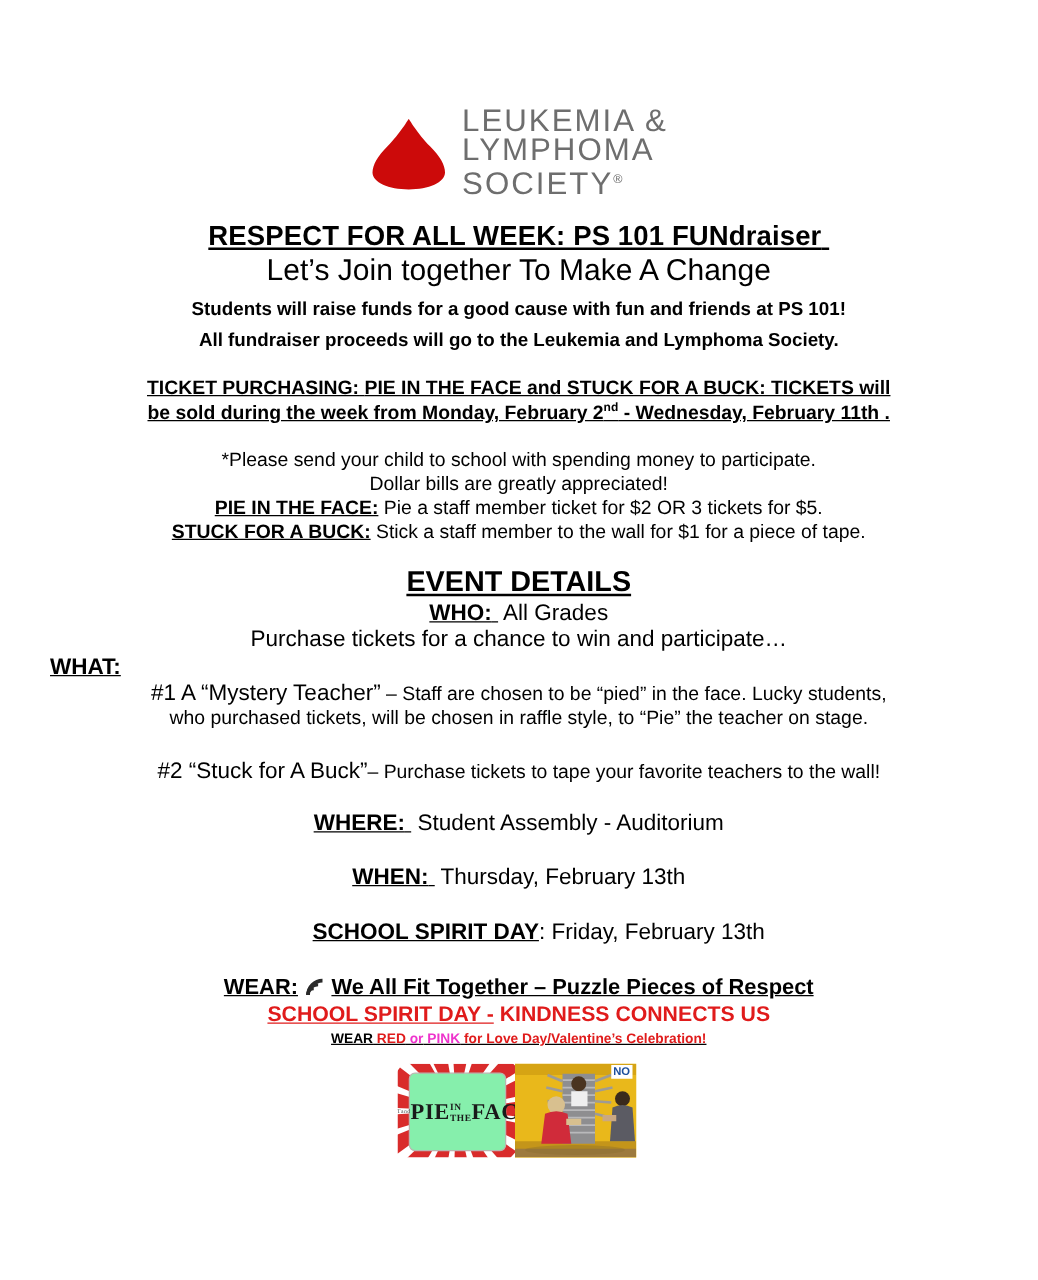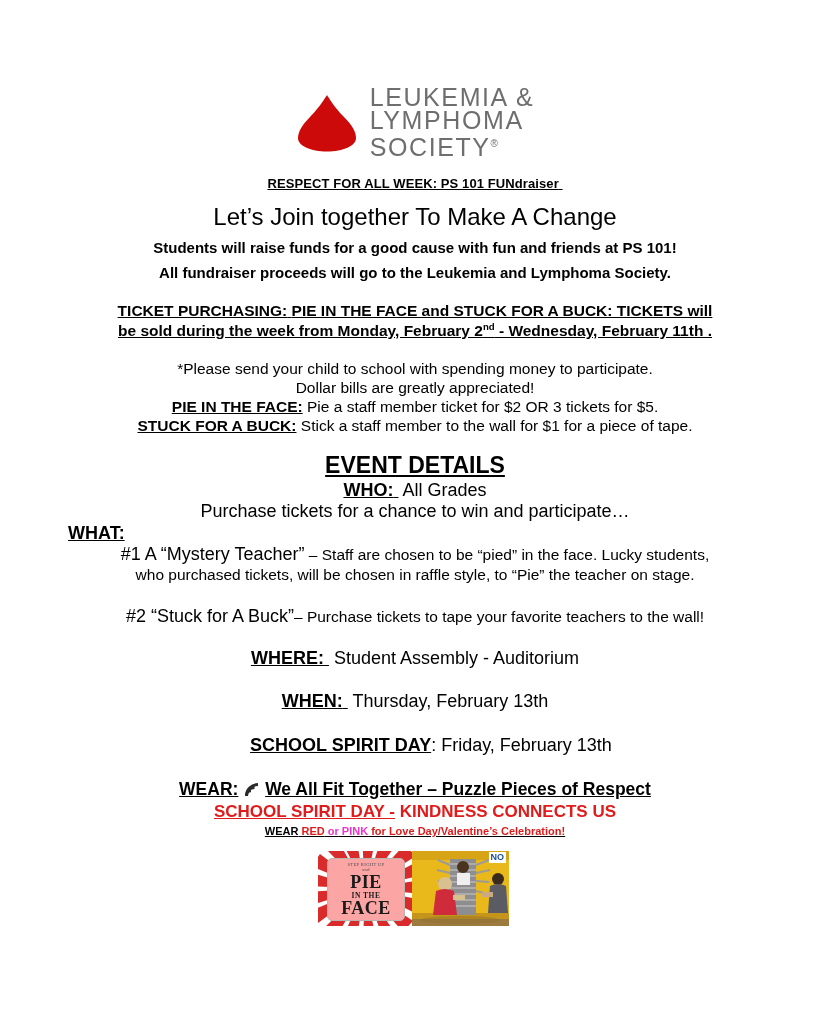--- a/index.html
+++ b/index.html
@@ -61,21 +61,21 @@
 
   .line {
     position: absolute;
     width: 830px;
     left: 0;
     text-align: center;
     white-space: nowrap;
   }
 
   .t-title {
-    font-size: 13px;
+    font-size: 22px;
     font-weight: bold;
     letter-spacing: 0.1px;
   }
   .t-sub {
     font-size: 24px;
     font-weight: normal;
   }
   .t-bold15 {
     font-size: 15px;
     font-weight: bold;
@@ -151,25 +151,25 @@
     position: relative;
     overflow: hidden;
     background: #ffffff;
     flex: none;
   }
   .pie-poster .rays { position: absolute; inset: 0; }
   .pie-plaque {
     position: absolute;
     left: 9px; top: 7px;
     width: 76px; height: 61px;
-    background: #fca5a5;
+    background: #86efac;
     border: 1px solid #b9b6b0;
     border-radius: 5px;
     display: flex;
-    flex-direction: column;
+    flex-direction: row;
     align-items: center;
     justify-content: center;
     line-height: 1;
   }
   .pie-step {
     font-family: "Liberation Serif", serif;
     font-size: 4.5px;
     color: #4a4a4a;
     letter-spacing: 0.4px;
     margin-bottom: 1px;
@@ -257,21 +257,21 @@
   </div>
 
   <div class="line t-event" style="top:452px;">
     <span class="u">EVENT DETAILS</span>
   </div>
   <div class="line t-who" style="top:480px;">
     <span class="b u">WHO:</span><span class="u">&nbsp;</span><span> All Grades</span>
   </div>
   <div class="line t-purchase" style="top:501px;">Purchase tickets for a chance to win and participate…</div>
 
-  <div class="line t-what" style="top:523px; text-align:left; padding-left:68px; width:762px;">
+  <div class="line t-what" style="top:523px; text-align:left; padding-left:40px; width:762px;">
     <span class="u">WHAT:</span>
   </div>
 
   <div class="line t-item" style="top:544px;">
     <span class="big">#1 A “Mystery Teacher”</span><span> – Staff are chosen to be “pied” in the face. Lucky students,</span>
   </div>
   <div class="line t-item" style="top:566px;">who purchased tickets, will be chosen in raffle style, to “Pie” the teacher on stage.</div>
 
   <div class="line t-item" style="top:606px;">
     <span class="big">#2 “Stuck for A Buck”</span><span>– Purchase tickets to tape your favorite teachers to the wall!</span>

